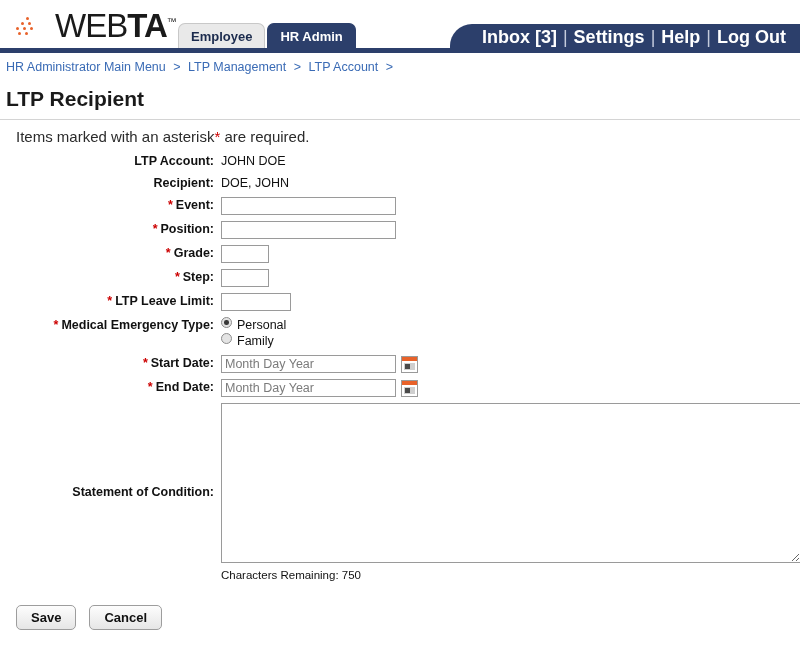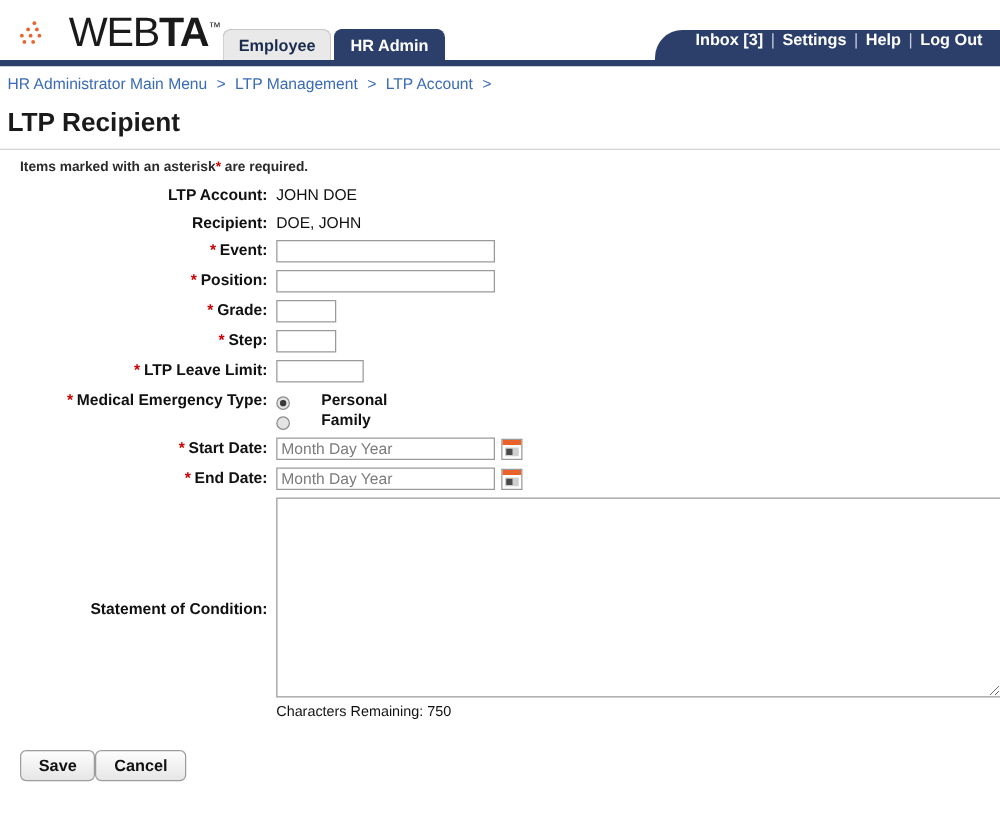--- a/index.html
+++ b/index.html
@@ -101,24 +101,24 @@
   }
 
   .navbar {
     position: absolute;
     right: 0;
     bottom: 0;
     height: 24px;
     background: #2c3f6b;
     color: #ffffff;
     display: flex;
-    align-items: flex-start;
+    align-items: flex-end;
     padding: 0 14px 0 32px;
     border-top-left-radius: 22px;
-    font-size: 13px;
+    font-size: 18px;
     font-weight: bold;
   }
   .navbar a {
     color: #ffffff;
     text-decoration: none;
     cursor: pointer;
   }
   .navbar .sep {
     padding: 0 6px;
     font-weight: normal;
@@ -154,24 +154,23 @@
     padding: 8px 0 8px 6px;
     margin: 0;
   }
   .title-rule {
     height: 1px;
     background: #d4d4d4;
     margin: 0;
   }
 
   .required-note {
-    font-size: 11px;
+    font-size: 15px;
     color: #2b2b2b;
     padding: 8px 0 0 16px;
-    font-weight: bold;
   }
   .required-note .ast { color: #cc0000; }
 
   
   .form {
     margin-top: 8px;
     padding-left: 33px;
   }
   .frow {
     display: flex;
@@ -214,26 +213,25 @@
   }
   input.w-wide   { width: 175px; }
   input.w-small  { width: 48px; }
   input.w-medium { width: 70px; }
   input.w-date   { width: 175px; }
   input::placeholder { color: #7b7b7b; opacity: 1; }
 
   .radio-group { line-height: 16px; }
   .radio-line {
     display: flex;
-    align-items: flex-end;
-    font-size: 12.5px;
-    font-weight: bold;
+    align-items: flex-start;
+    font-size: 12.5px;
+    font-weight: normal;
     color: #111111;
     height: 16px;
-    gap: 20px;
   }
   .radio {
     width: 11px;
     height: 11px;
     border-radius: 50%;
     border: 1px solid #8c8c8c;
     background: #e4e4e4;
     margin-right: 5px;
     position: relative;
     box-sizing: border-box;
@@ -295,20 +293,21 @@
     padding: 2px;
   }
   .chars-remaining {
     font-size: 11.5px;
     color: #111111;
     padding-top: 3px;
   }
 
   .buttons {
     display: flex;
+    gap: 13px;
     padding: 18px 0 0 16px;
   }
   .btn {
     font-family: "Liberation Sans", sans-serif;
     font-size: 13px;
     font-weight: bold;
     color: #111111;
     background: linear-gradient(#fdfdfd, #e6e6e6);
     border: 1px solid #9d9d9d;
     border-radius: 5px;

